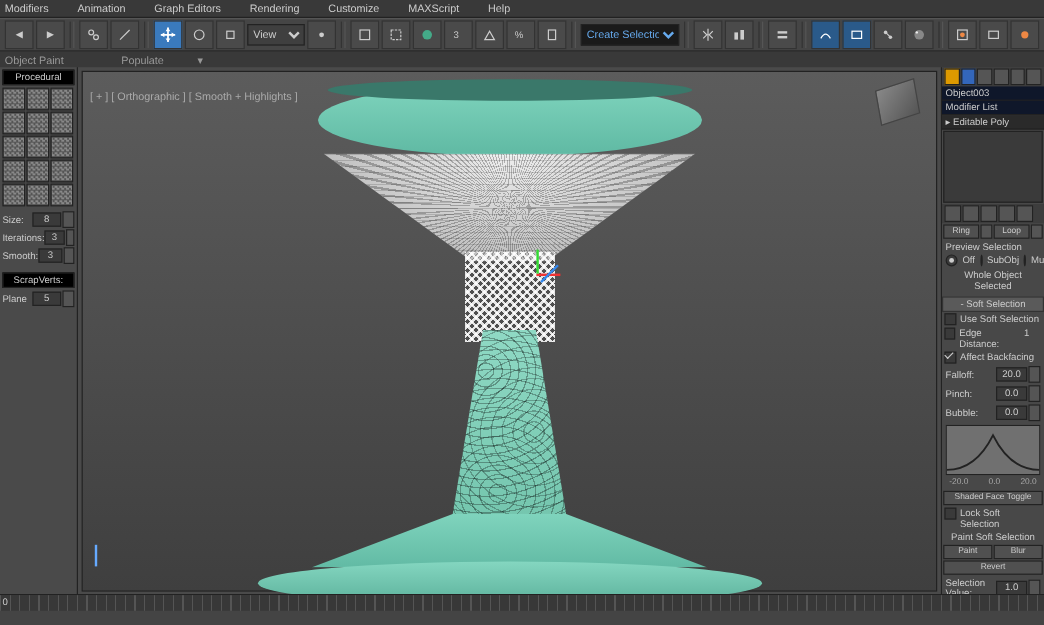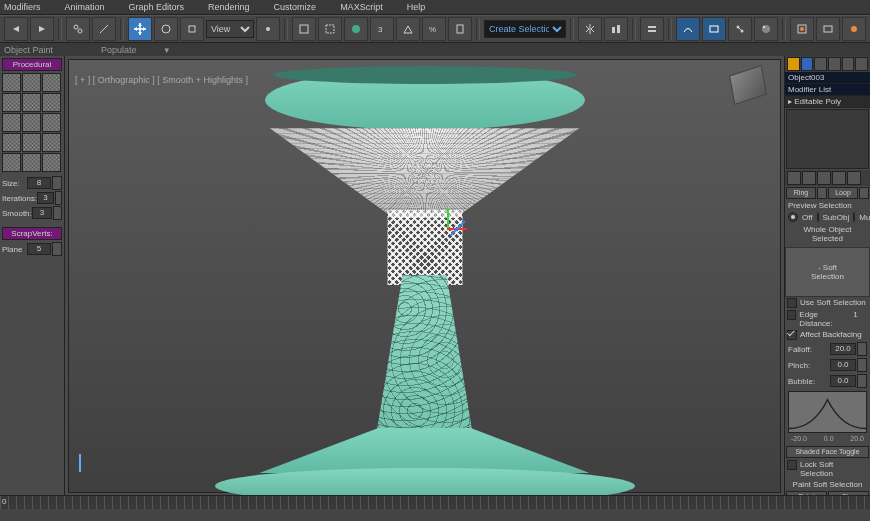--- a/index.html
+++ b/index.html
@@ -7,21 +7,21 @@
 .menubar span{margin-right:24px;cursor:pointer}
 .toolbar{height:26px;background:#454545;border-top:1px solid #555;border-bottom:1px solid #222;display:flex;align-items:center;padding:0 4px;gap:2px}
 .tbtn{width:22px;height:22px;background:#4a4a4a;border:1px solid #333;display:flex;align-items:center;justify-content:center;cursor:pointer;position:relative}
 .tbtn.blue{background:#3a7abd}
 .tdiv{width:2px;height:22px;border-left:1px solid #333;border-right:1px solid #555;margin:0 2px}
 .tsel{height:18px;background:#3f3f3f;border:1px solid #222;color:#ccc;font-size:9px}
 .secondbar{height:14px;background:#393939;color:#999;display:flex;align-items:center;padding-left:4px;gap:48px;border-bottom:1px solid #222}
 .secondbar span{cursor:pointer}
 .main{position:absolute;top:56px;left:0;right:0;bottom:25px;display:flex}
 .left-panel{width:60px;background:#4a4a4a;border-right:1px solid #222;padding:2px;overflow:hidden}
-.panel-title{background:#701a75;color:#ccc;text-align:center;font-size:8px;padding:1px 0;border:1px solid #222;margin-bottom:2px}
+.panel-title{background:#000000;color:#ccc;text-align:center;font-size:8px;padding:1px 0;border:1px solid #222;margin-bottom:2px}
 .swatch-grid{display:flex;flex-wrap:wrap;gap:1px;margin-bottom:4px}
 .swatch{width:17px;height:17px;background:repeating-conic-gradient(#888 0% 25%,#555 0% 50%) 50%/4px 4px;border:1px solid #222;cursor:pointer}
 .prow{display:flex;align-items:center;margin:1px 0;font-size:8px}
 .prow .lbl{flex:1}
 .prow .spin{width:22px;height:10px;background:#3a3a3a;border:1px solid #222;text-align:center;font-size:8px;line-height:10px}
 .prow .btns{width:8px;height:12px;background:#555;border:1px solid #222;margin-left:1px}
 .viewport-area{flex:1;position:relative;background:#4a4a4a;padding:3px}
 .viewport{position:absolute;top:3px;left:3px;right:3px;bottom:3px;background:linear-gradient(180deg,#5c5c5c 0%,#3f3f3f 100%);border:1px solid #222}
 .vp-label{position:absolute;top:15px;left:6px;font-size:9px;color:#aaa}
 .axis{position:absolute;bottom:20px;left:10px;width:22px;height:22px}
@@ -32,32 +32,32 @@
 .gizmo .y{width:2px;height:20px;background:#3d3;transform:translateY(-20px)}
 .gizmo .z{width:2px;height:20px;background:#38e;transform:rotate(45deg) translateY(-14px)}
 .vcube{position:absolute;top:10px;right:15px;width:32px;height:28px;background:linear-gradient(135deg,#888,#555);transform:rotate(-10deg) skewY(-8deg);border:1px solid #444}
 .right-panel{width:85px;background:#484848;border-left:1px solid #222;overflow:hidden;font-size:8px}
 .right-panel .iconrow{height:16px;background:#3d3d3d;display:flex;align-items:center;gap:1px;padding:0 2px}
 .right-panel .iconrow .ic{width:12px;height:12px;background:#555;border:1px solid #222}
 .rp-label{background:#0f172a;color:#ccc;font-size:8px;padding:1px 3px;border-bottom:1px solid #222}
 .rp-box{height:58px;background:#3a3a3a;border:1px solid #222;margin:1px}
 .rp-btnrow{height:12px;display:flex;gap:1px;margin:1px;align-items:center;justify-content:center}
 .rp-btn{height:10px;background:#505050;border:1px solid #222;font-size:7px;text-align:center;line-height:10px;flex:1;cursor:pointer}
-.rp-section{background:#5a5a5a;color:#ccc;text-align:center;font-size:8px;padding:15px;border:1px solid #333;margin-top:2px;cursor:pointer}
+.rp-section{background:#5a5a5a;color:#ccc;text-align:center;font-size:8px;padding:1px;border:1px solid #333;margin-top:2px;cursor:pointer}
 .rp-check{display:flex;align-items:flex-start;padding:1px 2px;font-size:8px}
 .rp-check .cb{width:8px;height:8px;border:1px solid #222;background:#3a3a3a;margin-right:3px}
 .rp-check .cb.on::after{content:"";display:block;width:6px;height:3px;border-left:1px solid #ccc;border-bottom:1px solid #ccc;transform:rotate(-45deg) translate(0,-1px)}
 .rp-spinrow{display:flex;align-items:center;padding:1px 3px;font-size:8px}
 .rp-spinrow .fl{flex:1}
 .rp-spinrow .sv{width:24px;height:10px;background:#3a3a3a;border:1px solid #222;text-align:center;line-height:10px}
 .rp-spinrow .sb{width:8px;height:12px;background:#555;border:1px solid #222;margin-left:1px}
 .curve{height:40px;background:#707070;border:1px solid #222;margin:2px 3px;position:relative}
 .curve svg{position:absolute;inset:0}
 .curve .labs{position:absolute;bottom:-10px;left:0;right:0;display:flex;justify-content:space-between;font-size:7px;color:#aaa;padding:0 2px}
-.rp-radio{display:flex;gap:4px;padding:1px 3px;font-size:8px;align-items:center}
+.rp-radio{display:flex;gap:4px;padding:1px 3px;font-size:8px;}
 .rp-radio .rb{width:8px;height:8px;border:1px solid #222;border-radius:50%;background:#3a3a3a}
 .rp-radio .rb.on::after{content:"";display:block;width:4px;height:4px;background:#ccc;border-radius:50%;margin:2px}
 .timeline{position:absolute;bottom:0;left:0;right:0;height:25px;background:#444;border-top:1px solid #222}
 .slider{height:11px;background:#3a3a3a;border-bottom:1px solid #222;position:relative}
 .slider .thumb{position:absolute;left:0;top:0;width:70px;height:10px;background:#606060;border:1px solid #222;text-align:center;font-size:8px;line-height:9px}
 .ticks{height:13px;background:#383838;position:relative}
 .ticks::before{content:"";position:absolute;inset:0;background:repeating-linear-gradient(90deg,#555 0,#555 1px,transparent 1px,transparent 8px)}
 .model{position:absolute;top:10px;left:50%;transform:translateX(-50%);width:430px;height:430px;pointer-events:none}
 .bowl{position:absolute;top:0;left:50%;transform:translateX(-50%);width:320px;height:60px;background:linear-gradient(180deg,#7fd4bd,#5fb9a3);border-radius:160px/30px}
 .bowl::after{content:"";position:absolute;top:-4px;left:8px;right:8px;height:18px;background:#3a786a;border-radius:50%}

